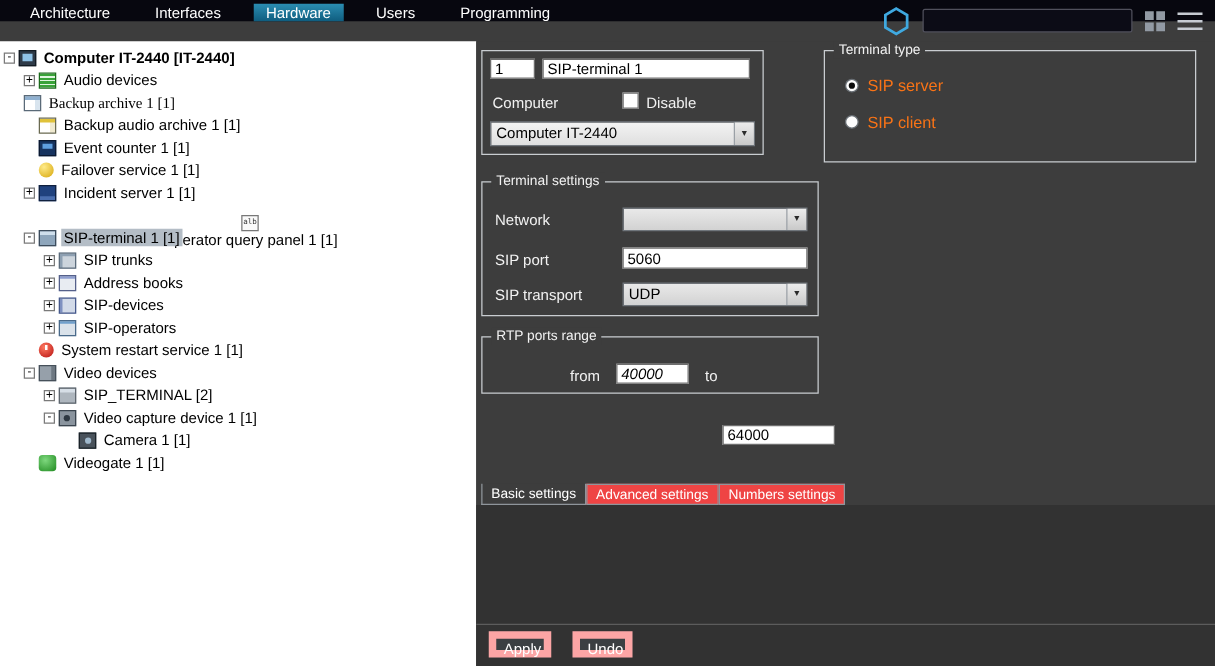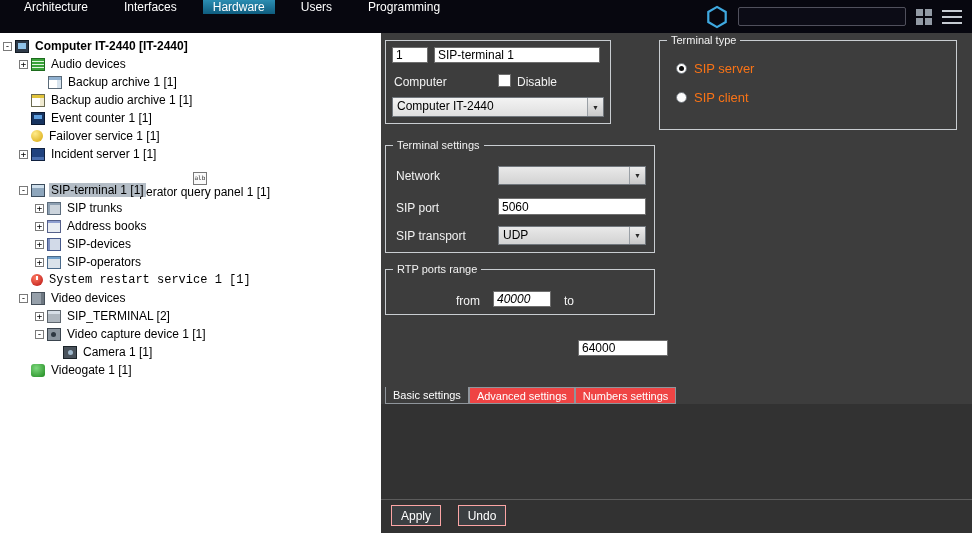--- a/index.html
+++ b/index.html
@@ -4,21 +4,21 @@
 <style>
   html,body{margin:0;padding:0}
   body{
     width:972px;height:533px;position:relative;overflow:hidden;
     background:#3d3d3d;font-family:"Liberation Sans",sans-serif;
     -webkit-font-smoothing:antialiased;
   }
   *{box-sizing:border-box}
 
   
-  .topbar{position:absolute;left:0;top:0;width:972px;height:33px;background:#07070f;display:flex;align-items:flex-start}
+  .topbar{position:absolute;left:0;top:0;width:972px;height:17px;background:#07070f;display:flex;align-items:flex-end}
   .menu{display:flex;align-items:stretch;padding-left:6px}
   .menu-item{color:#fff;font-size:12px;padding:0 10px;margin:0 8px;display:flex;align-items:center;cursor:default}
   .menu-item.active{background:linear-gradient(#2b8db2,#0f5d7f)}
   .topbar-right{position:absolute;right:10px;top:0;height:33px;display:flex;align-items:center;gap:10px}
   .logo{display:block}
   .search-input{width:168px;height:19px;background:#0c0c16;border:1px solid #50505c;border-radius:2px;color:#ddd;font:12px "Liberation Sans",sans-serif;padding:0 5px;outline:none}
   .apps-icon{width:16px;height:16px;display:inline-block;
     background:linear-gradient(#929aa4,#929aa4) 0 0/7px 7px no-repeat,
                linear-gradient(#929aa4,#929aa4) 9px 0/7px 7px no-repeat,
                linear-gradient(#929aa4,#929aa4) 0 9px/7px 7px no-repeat,
@@ -86,21 +86,21 @@
   .tt-options{position:absolute;left:16px;top:20px}
   .radio-row{display:flex;align-items:center;gap:7px;margin-bottom:14px}
   .radio{width:11px;height:11px;border-radius:50%;background:#fdfdfd;border:1px solid #6a7076;display:flex;align-items:center;justify-content:center;flex:none}
   .radio.checked::after{content:"";width:5px;height:5px;border-radius:50%;background:#0c0c0c}
   .radio-label{font-size:13px;color:#f97316}
 
   .tabs{position:absolute;left:4px;top:354px;display:flex;height:17px}
   .tab{font-size:11px;color:#fff;padding:0 7px;display:flex;align-items:center;background:#ef4444;border:1px solid #8f959b;cursor:default}
   .tab.active{background:#3d3d3d;border-top:none}
 
-  .btn{position:absolute;height:21px;background:#3b3f42;border:1px solid #fca5a5;color:#fff;font:12px "Liberation Sans",sans-serif;cursor:default}
+  .btn{position:absolute;height:21px;background:#3b3f42;border:6px solid #fca5a5;color:#fff;font:12px "Liberation Sans",sans-serif;cursor:default}
   .btn-apply{left:10px;top:472px;width:50px}
   .btn-undo{left:77px;top:472px;width:48px}
 </style>
 </head>
 <body>
 
 <div class="topbar">
   <div class="menu">
       <div class="menu-item">Architecture</div>
       <div class="menu-item">Interfaces</div>
@@ -122,21 +122,21 @@
     <div class="tree-row" style="padding-left: 3px;">
       <span class="twisty">-</span>
       <span class="ic ic-computer"></span>
       <span class="tree-label bold">Computer IT-2440 [IT-2440]</span>
     </div>
     <div class="tree-row" style="padding-left: 19px;">
       <span class="twisty">+</span>
       <span class="ic ic-audio-devices"></span>
       <span class="tree-label">Audio devices</span>
     </div>
-    <div class="tree-row" style="padding-left: 36px;">
+    <div class="tree-row" style="padding-left: 7px; font-family: Liberation Serif, serif;">
       <span class="twisty none"></span>
       <span class="ic ic-backup-archive"></span>
       <span class="tree-label">Backup archive 1 [1]</span>
     </div>
     <div class="tree-row" style="padding-left: 19px;">
       <span class="twisty none"></span>
       <span class="ic ic-backup-audio-archive"></span>
       <span class="tree-label">Backup audio archive 1 [1]</span>
     </div>
     <div class="tree-row" style="padding-left: 19px;">
@@ -177,21 +177,21 @@
     <div class="tree-row" style="padding-left: 35px;">
       <span class="twisty">+</span>
       <span class="ic ic-sip-devices"></span>
       <span class="tree-label">SIP-devices</span>
     </div>
     <div class="tree-row" style="padding-left: 35px;">
       <span class="twisty">+</span>
       <span class="ic ic-sip-operators"></span>
       <span class="tree-label">SIP-operators</span>
     </div>
-    <div class="tree-row" style="padding-left: 19px; font-family: Liberation Mono, monospace;">
+    <div class="tree-row" style="padding-left: 19px;">
       <span class="twisty none"></span>
       <span class="ic ic-system-restart-service"></span>
       <span class="tree-label">System restart service 1 [1]</span>
     </div>
     <div class="tree-row" style="padding-left: 19px;">
       <span class="twisty">-</span>
       <span class="ic ic-video-devices"></span>
       <span class="tree-label">Video devices</span>
     </div>
     <div class="tree-row" style="padding-left: 35px;">

